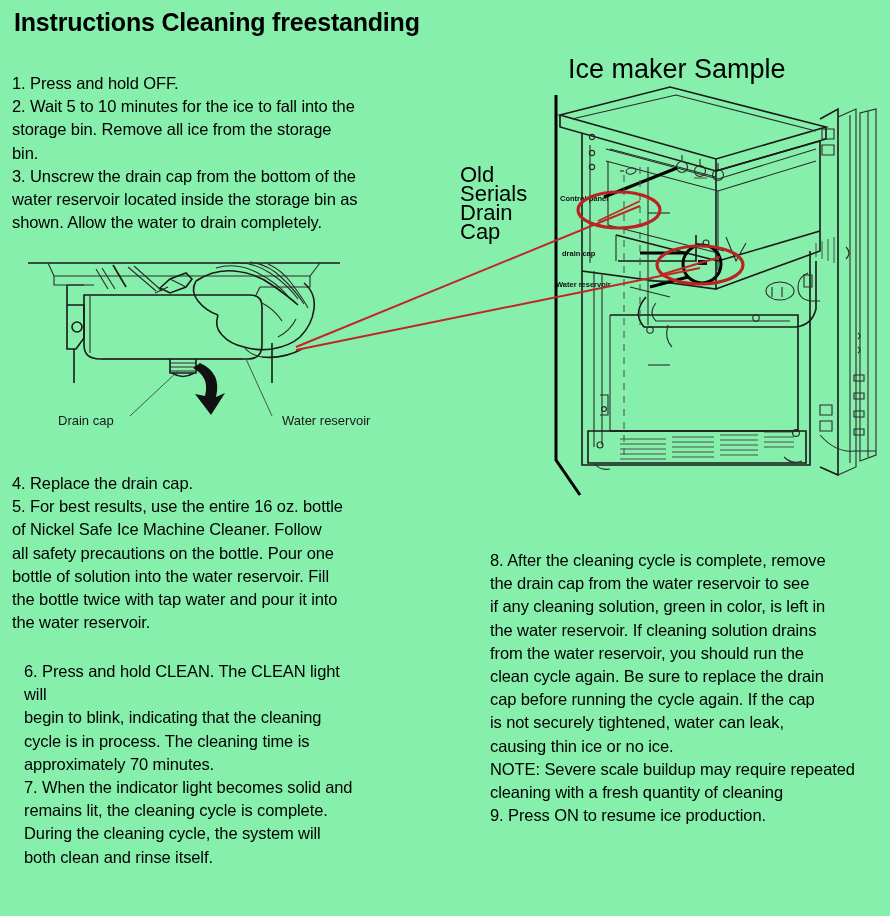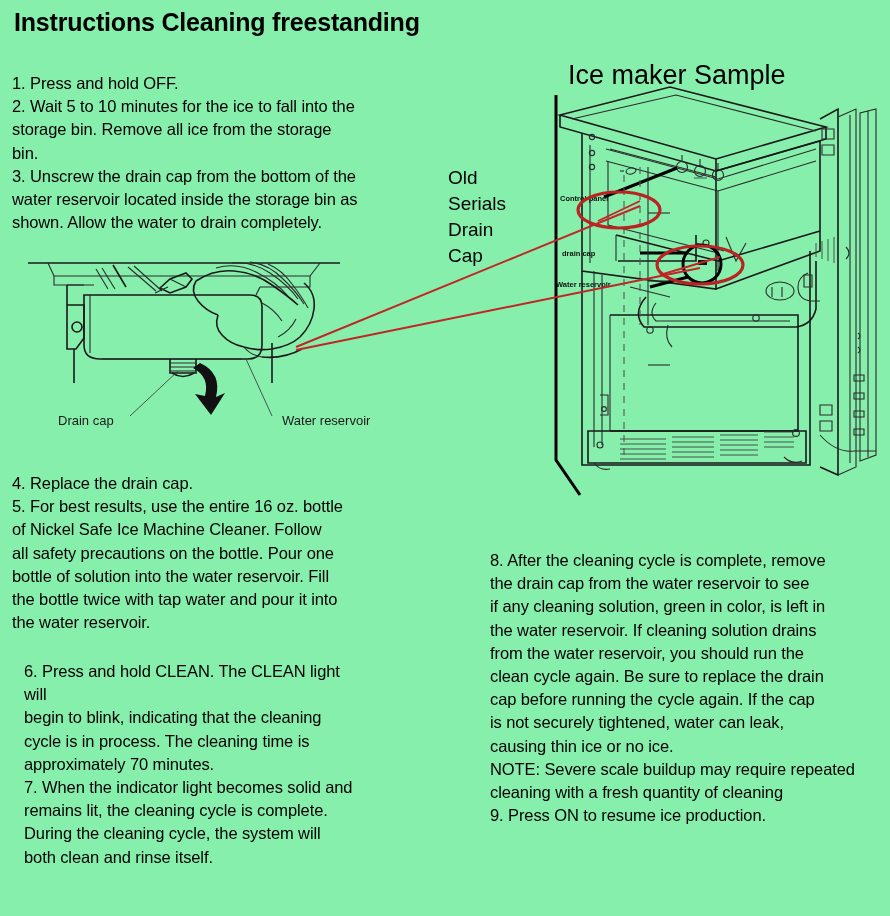--- a/index.html
+++ b/index.html
@@ -37,29 +37,29 @@
     white-space: pre-line;
   }
   #steps-1-3 { left: 12px; top: 72px; width: 405px; }
   #steps-4-5 { left: 12px; top: 472px; width: 400px; }
   #steps-6-7 { left: 24px; top: 660px; width: 400px; }
   #steps-8-9 { left: 461px; top: 549px; width: 425px; margin-left: 29px; }
   #steps-8-9 .red { color: #c0302c; }
 
   
   #old-serials {
-    left: 448px; top: 165px; width: 95px;
-    font-size: 19px;
-    line-height: 26px;
+    left: 460px; top: 165px; width: 95px;
+    font-size: 22px;
+    line-height: 19px;
     white-space: pre-line;
   }
 
   
   #sample-title {
-    left: 568px; top: 58px; width: 300px;
+    left: 568px; top: 52px; width: 300px;
     font-size: 27px;
     line-height: 34px;
   }
 
   
   #footer {
     left: 0; top: 880px; width: 890px;
     text-align: center;
     font-weight: bold;
   }

